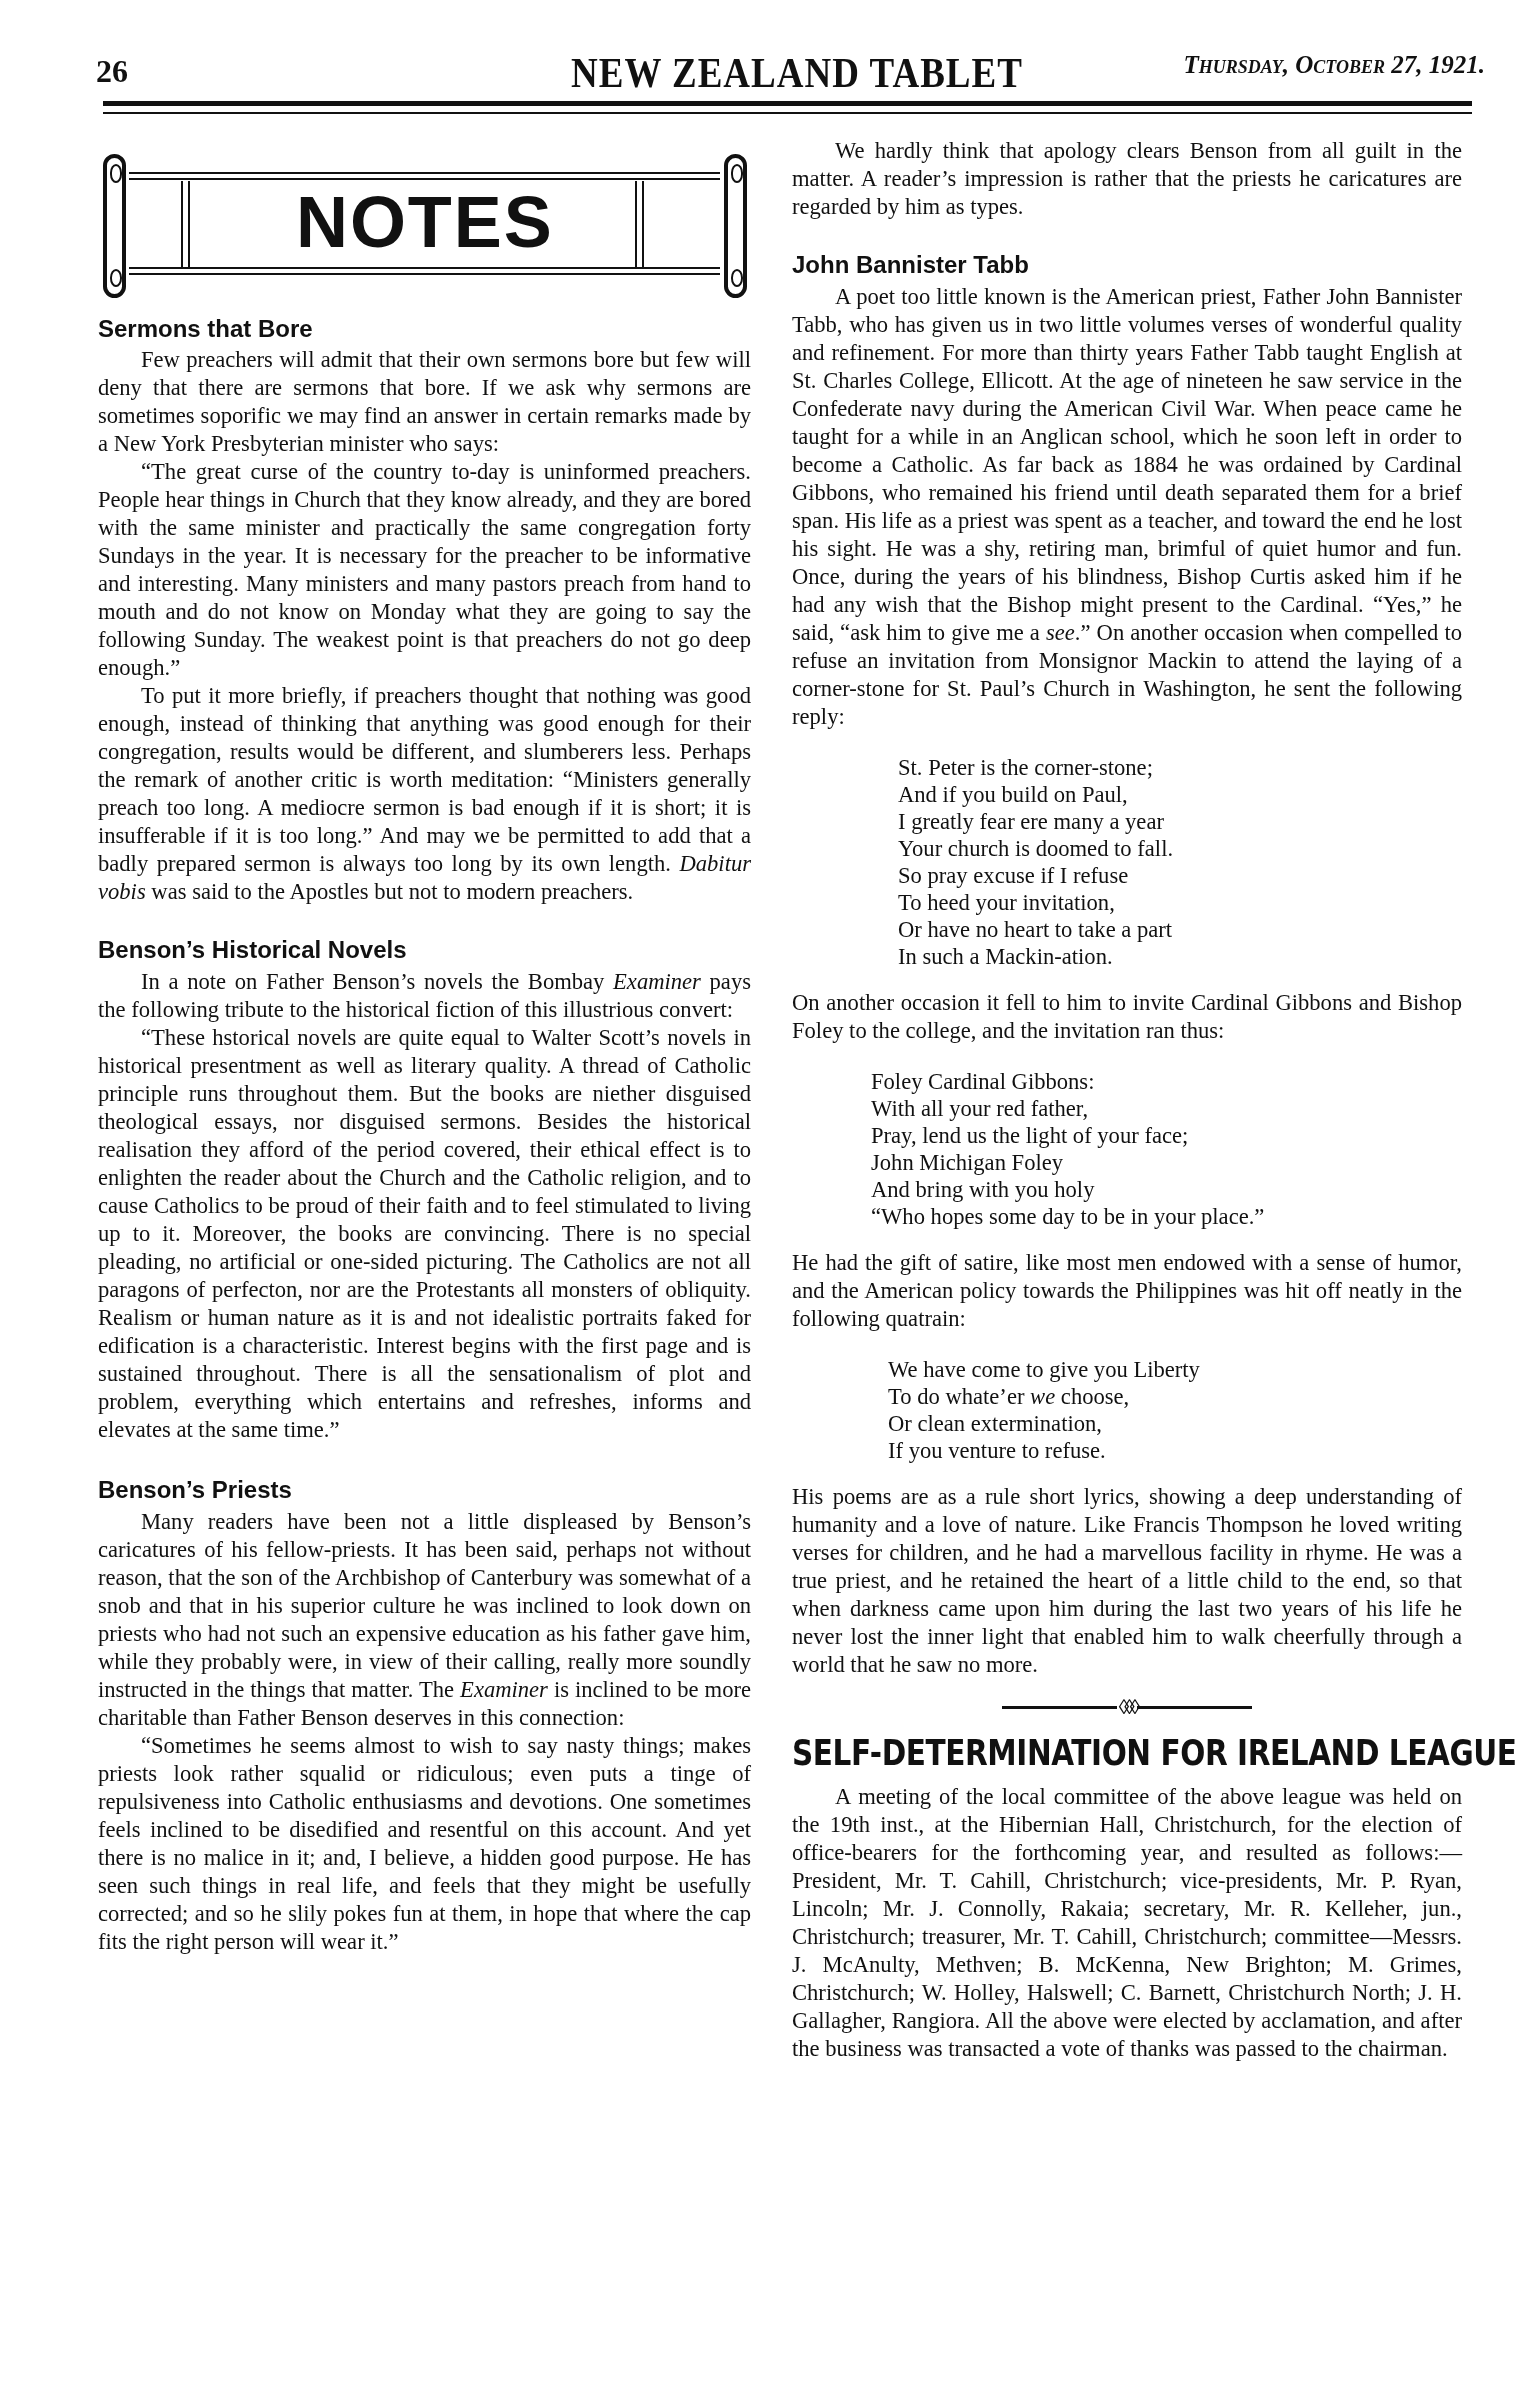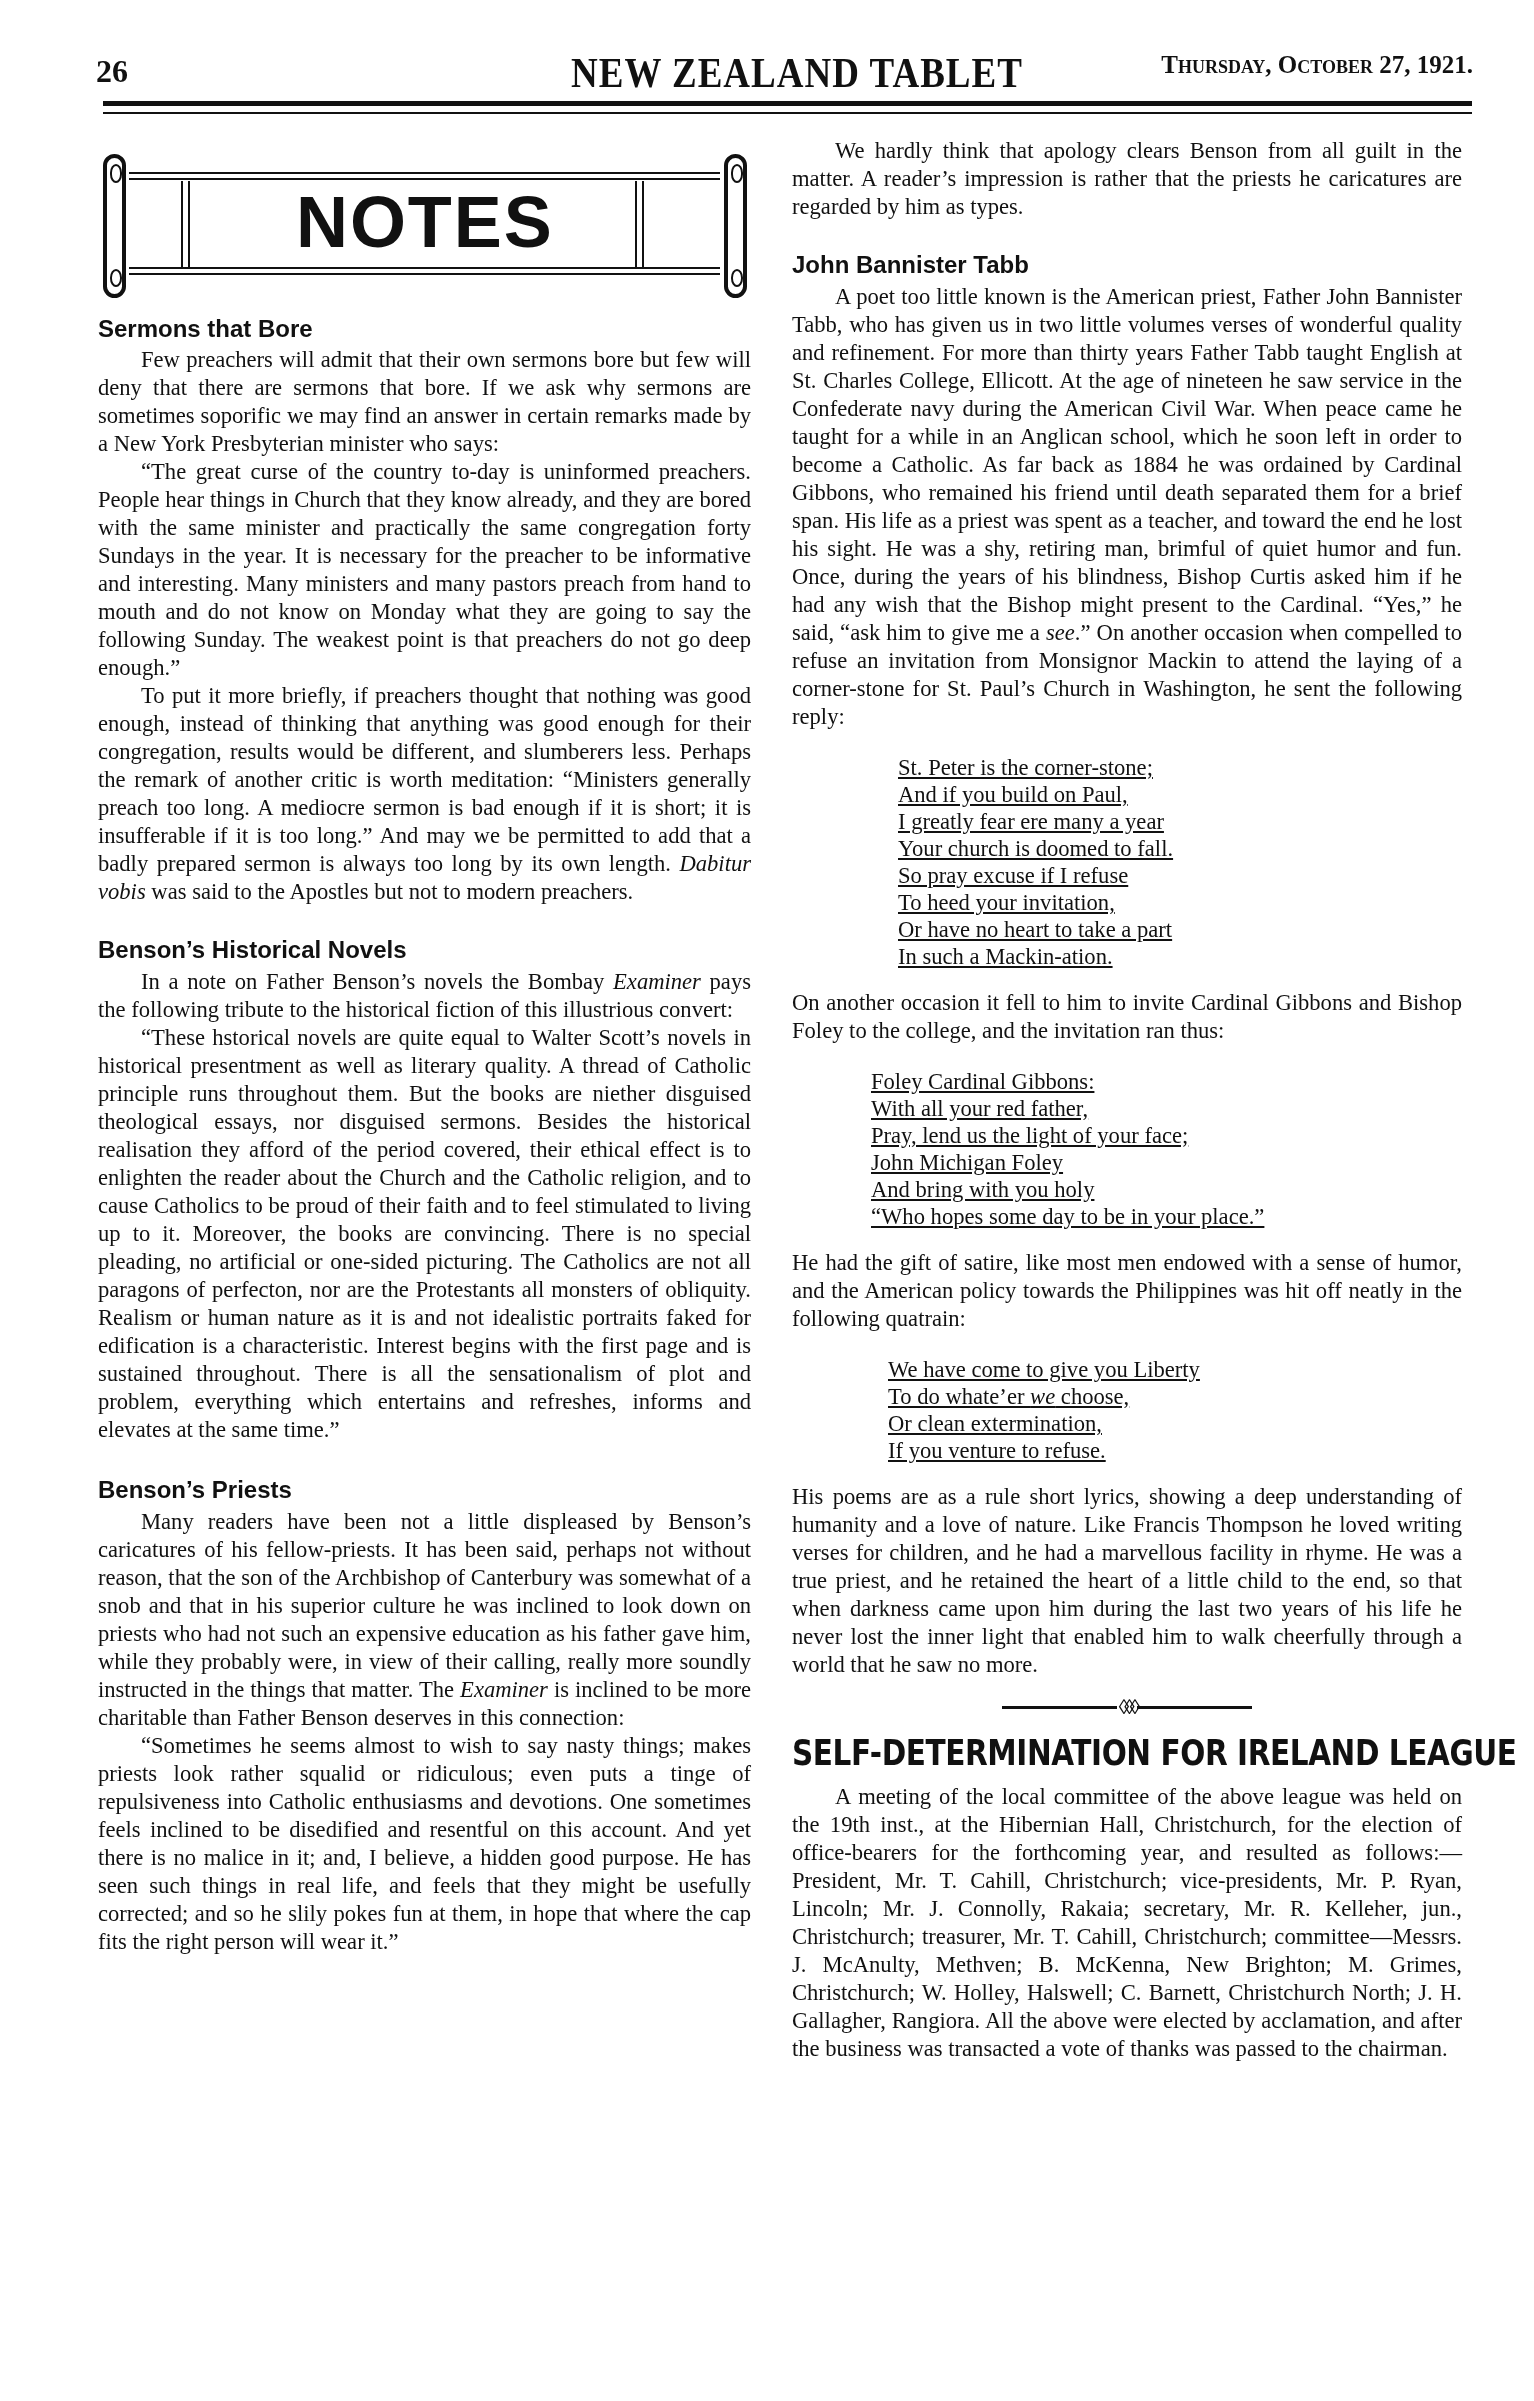--- a/index.html
+++ b/index.html
@@ -2,21 +2,21 @@
 <html style="font-size:7.7px"><head>
   <meta charset="utf-8">
   <style>
     html,body{margin:0;padding:0;background:#fff;}
     body{width:1534px;height:2680px;position:relative;overflow:hidden;color:#111;
       font-family:"Liberation Serif","DejaVu Serif",serif;}
     .masthead{position:absolute;left:96px;top:53px;width:1393px;height:43px;}
     .pagenum{position:absolute;left:0;top:0;font-size:32px;font-weight:bold;}
     .paper-title{position:absolute;left:475px;top:-4.8px;font-size:37px;font-weight:bold;letter-spacing:1px;
       transform:scaleY(1.15);transform-origin:left top;}
-    .issue-date{position:absolute;right:16px;top:-1.9px;font-size:25px;font-weight:bold;font-variant:small-caps;}
+    .issue-date{position:absolute;right:4px;top:-1.9px;font-size:25px;font-weight:bold;font-variant:small-caps;font-style:italic;}
     .rule-double{position:absolute;height:12.5px;border-top:5.8px solid #111;border-bottom:2.9px solid #111;box-sizing:border-box;}
     .rule-top{left:103px;top:101px;width:1369px;}
     .col{position:absolute;top:0;}
     .col-left{left:98px;top:144px;width:653px;}
     .col-right{left:792px;top:125px;width:670px;}
     .notes-box{position:relative;height:158px;margin-left:4.8px;width:644px;}
     .notes-bar{position:absolute;left:26.4px;right:26.4px;height:3.8px;border-top:2.9px solid #111;border-bottom:2.9px solid #111;}
     .notes-bar.top{top:28px;}
     .notes-bar.bot{top:123px;}
     .notes-post{position:absolute;top:37px;height:88px;width:4.8px;border-left:2.4px solid #111;border-right:2.4px solid #111;}
@@ -28,21 +28,21 @@
     .scroll-end::before,.scroll-end::after{content:"";position:absolute;left:2.9px;width:8.6px;height:14.4px;border:2.9px solid #111;border-radius:50%;}
     .scroll-end::before{top:6.7px;}
     .scroll-end::after{bottom:6.7px;}
     .notes-title{position:absolute;left:0;right:0;top:37px;text-align:center;font-family:Liberation Sans, sans-serif;
       font-size:72px;font-weight:bold;letter-spacing:1.9px;line-height:82px;}
     h2.sect{font-family:Liberation Sans, sans-serif;font-size:24px;font-weight:bold;margin:19px 0 2.9px 0;line-height:30px;}
     p.body{font-size:22.6px;line-height:28px;margin:0;text-align:justify;text-indent:43px;hyphens:auto;}
     p.body.noindent{text-indent:0;}
     .verse{margin:23px 0 19px 0;padding-left:106px;font-size:22.6px;line-height:27px;}
     .verse.narrow{padding-left:79px;}
-    .verse div{white-space:nowrap;text-decoration:underline;}
+    .verse div{white-space:nowrap;}
     em{font-style:italic;}
     .ornament{display:flex;align-items:center;justify-content:center;margin:19px 0 16.3px;}
     .orn-line{width:115px;height:2.4px;background:#111;}
     .orn-diamonds{font-size:21px;line-height:19px;margin:0 1.9px;letter-spacing:-4.8px;}
     h2.league{font-family:"DejaVu Sans","Liberation Sans",sans-serif;font-weight:bold;font-size:36px;letter-spacing:-0.5px;
       margin:0 0 9.6px 0;line-height:40px;transform:scaleX(0.82);transform-origin:left center;white-space:nowrap;}
   </style>
 </head>
 <body>
 

